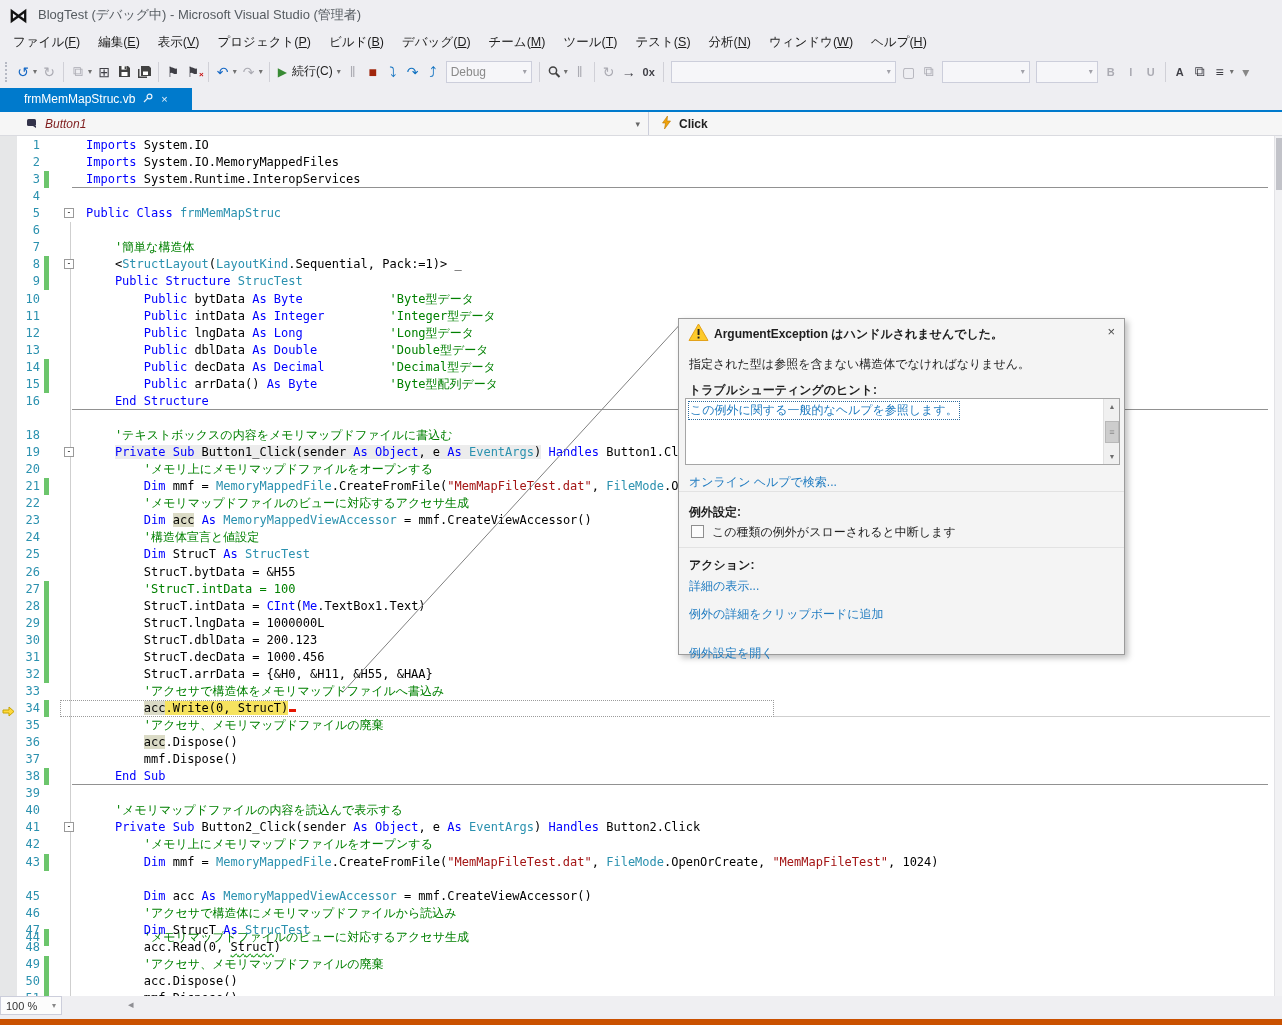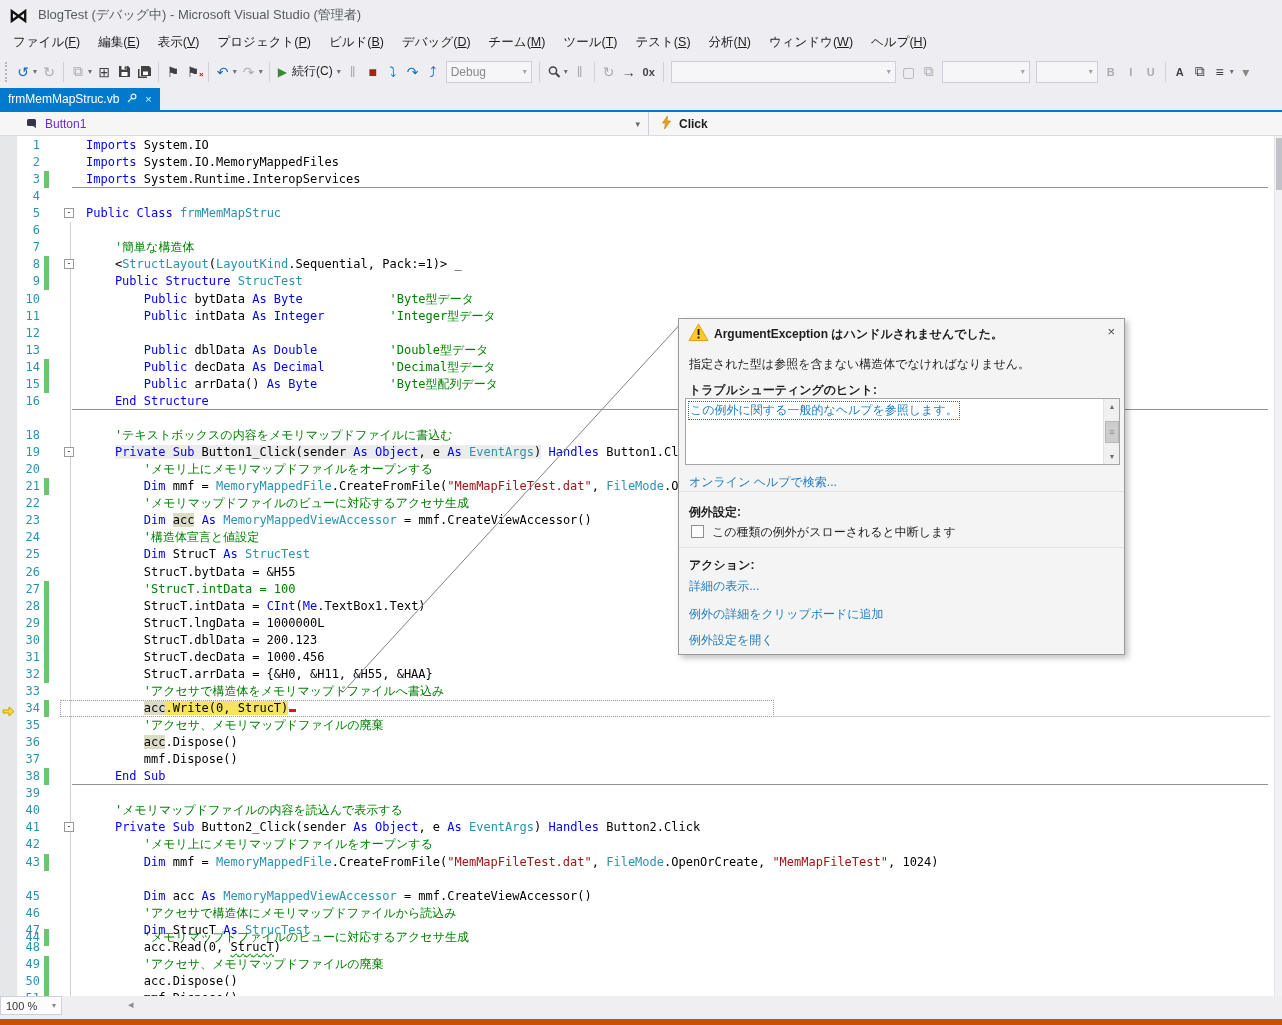--- a/index.html
+++ b/index.html
@@ -22,27 +22,27 @@
   .tb-ico.small { font-size:11px; font-weight:bold; }
   .tb-dd { font-size:8px; color:#707070; margin:0 2px 0 0; }
   .tb-btn { display:inline-flex; align-items:center; height:24px; padding:0 4px; font-size:12px; color:#1E1E1E; }
   .tb-btn .play { color:#388A34; font-size:12px; margin-right:5px; }
   .tb-combo { height:22px; background:#F6F6F9; border:1px solid #CCCEDB; display:inline-flex; align-items:center; justify-content:space-between; font-size:12px; color:#8A8A8A; padding:0 4px; margin:0 3px; }
   .tb-combo .car { font-size:8px; color:#A0A0A8; }
   .redx { color:#C50B0B; font-size:8px; font-weight:bold; margin-left:-4px; margin-top:6px; }
 
   
   #tabrow { position:absolute; left:0; top:88px; width:1282px; height:22px; }
-  #tab-active { position:absolute; left:0; top:0; height:22px; background:#007ACC; color:#FFFFFF; display:flex; align-items:center; font-size:12px; padding:0 8px; }
+  #tab-active { position:absolute; left:0; top:0; height:22px; background:#007ACC; color:#FFFFFF; display:flex; align-items:center; font-size:12px; padding:0 24px; }
   #tab-active .tab-pin, #tab-active .tab-close { margin-left:8px; font-size:11px; color:#E8F2FB; }
   #blue-underline { position:absolute; left:0; top:110px; width:1282px; height:2px; background:#007ACC; }
   #navbar { position:absolute; left:0; top:112px; width:1282px; height:24px; background:#F6F6F6; border-bottom:1px solid #DADBE0; }
   #nav-left { position:absolute; left:0; top:0; width:649px; height:23px; border-right:1px solid #CCCEDB; display:flex; align-items:center; }
   #nav-member-icon { margin:0 7px 0 26px; }
-  #nav-left-label { font-size:12px; color:#6d28d9; }
+  #nav-left-label { font-size:12px; color:#7f1d1d;font-style:italic; }
   #nav-left-caret { position:absolute; right:8px; font-size:9px; color:#666; }
   #nav-right { position:absolute; left:650px; top:0; right:0; height:23px; display:flex; align-items:center; }
   #nav-bolt { margin:0 8px 0 12px; }
   #nav-right-label { font-size:12px; font-weight:bold; color:#1E1E1E; }
 
   
   #editor { position:absolute; left:0; top:136px; width:1282px; height:860px; background:#FFFFFF; overflow:hidden; }
   #bp-margin { position:absolute; left:0; top:0; width:17px; height:100%; background:#E6E7E8; }
   #fold-guide { position:absolute; left:70px; top:86px; height:774px; width:1px; background:#CFCFCF; }
   .ln { position:absolute; left:0; width:1282px; height:17px; }
@@ -291,20 +291,21 @@
       <div class="ln" style="top: 153.54px;">
         <div class="num">10</div>
         <div class="code"><span class="k">        Public</span><span class="p"> bytData </span><span class="k">As Byte</span><span class="p">            </span><span class="c">'Byte型データ</span></div>
       </div>
       <div class="ln" style="top: 170.6px;">
         <div class="num">11</div>
         <div class="code"><span class="k">        Public</span><span class="p"> intData </span><span class="k">As Integer</span><span class="p">         </span><span class="c">'Integer型データ</span></div>
       </div>
       <div class="ln" style="top: 187.66px;">
         <div class="num">12</div>
+        <div class="code"><span class="k">        Public</span><span class="p"> lngData </span><span class="k">As Long</span><span class="p">            </span><span class="c">'Long型データ</span></div>
       </div>
       <div class="ln" style="top: 204.72px;">
         <div class="num">13</div>
         <div class="code"><span class="k">        Public</span><span class="p"> dblData </span><span class="k">As Double</span><span class="p">          </span><span class="c">'Double型データ</span></div>
       </div>
       <div class="ln" style="top: 221.78px;">
         <div class="num">14</div>
         <div class="chbar"></div>
         <div class="code"><span class="k">        Public</span><span class="p"> decData </span><span class="k">As Decimal</span><span class="p">         </span><span class="c">'Decimal型データ</span></div>
       </div>
@@ -520,14 +521,14 @@
   </div>
   <a id="exc-search-link">オンライン ヘルプで検索...</a>
   <div class="exc-sep" style="top:172px;"></div>
   <div id="exc-settings-label">例外設定:</div>
   <div id="exc-checkbox"></div>
   <div id="exc-checkbox-label">この種類の例外がスローされると中断します</div>
   <div class="exc-sep" style="top:228px;"></div>
   <div id="exc-actions-label">アクション:</div>
   <a class="exc-action" style="top:259px;">詳細の表示...</a>
   <a class="exc-action" style="top:287px;">例外の詳細をクリップボードに追加</a>
-  <a class="exc-action" style="top:313px;">例外設定を開く</a>
+  <a class="exc-action" style="top:326px;">例外設定を開く</a>
 </div>
 
 </body></html>

